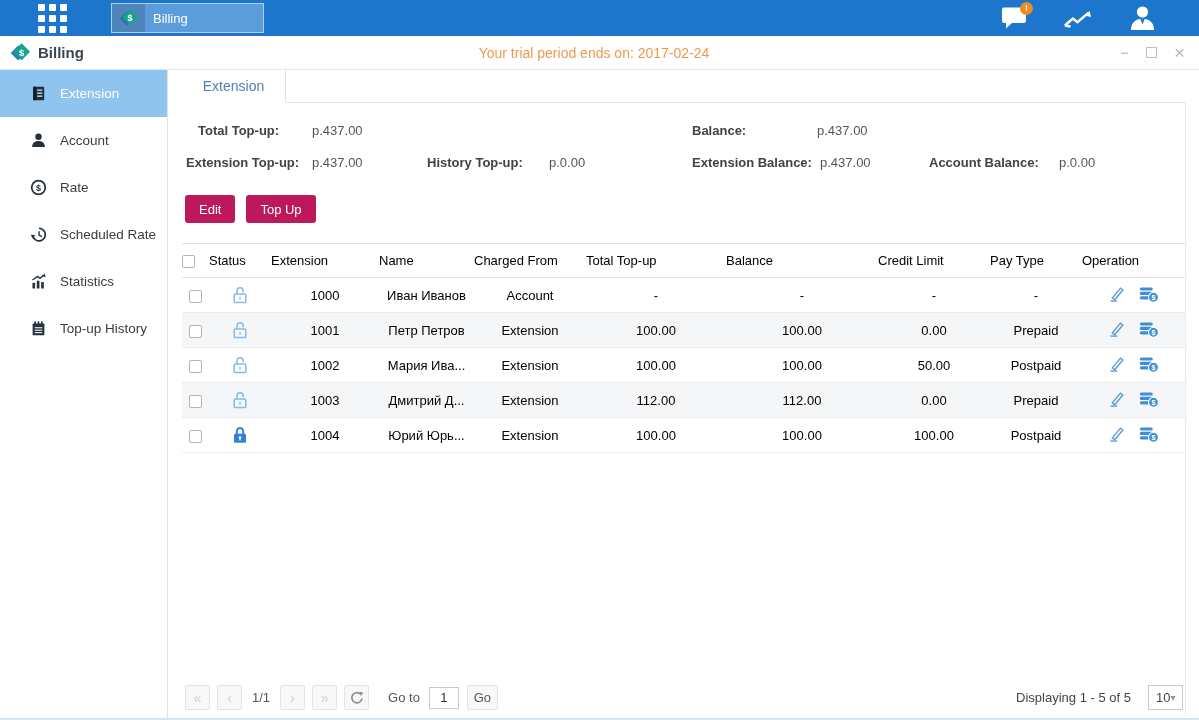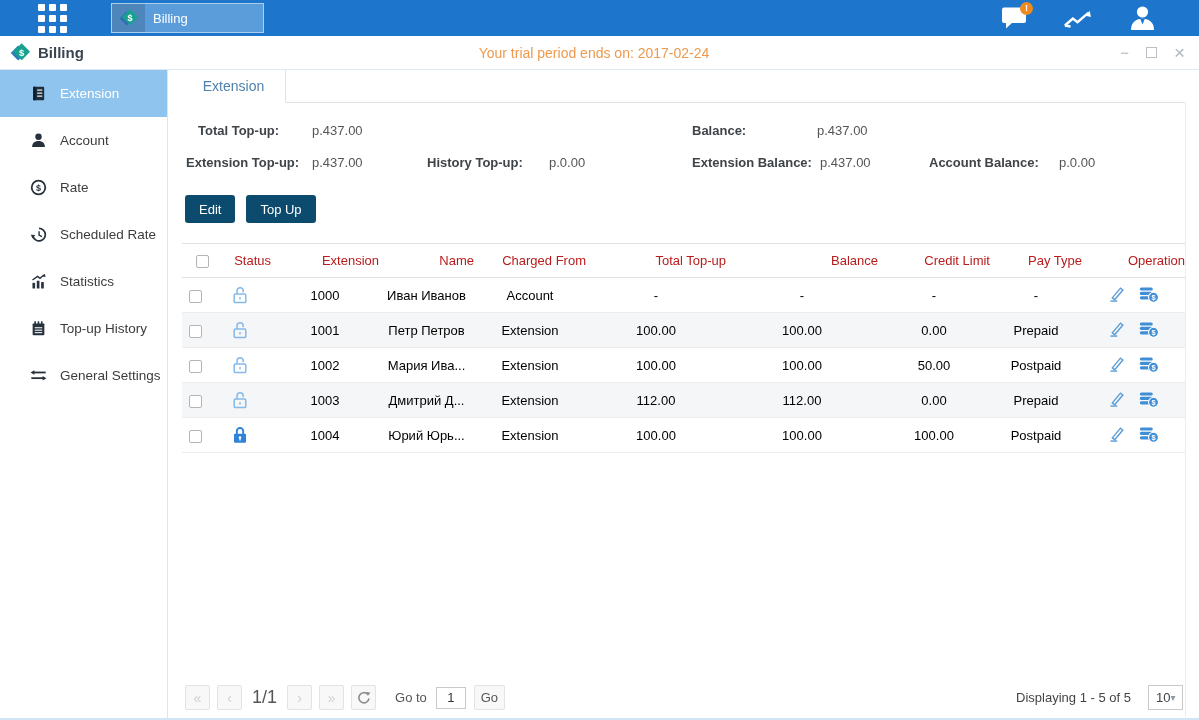--- a/index.html
+++ b/index.html
@@ -39,40 +39,40 @@
   .content::after { content:''; position:absolute; right:13px; top:33px; bottom:4px; width:1px; background:#ececec; }
 
   .tabstrip { height:33px; flex:0 0 33px; border-bottom:1px solid #e2e2e2; display:flex; }
   .tab { width:104px; height:33px; line-height:33px; text-align:center; color:#4f81ae; font-size:14px; background:#fff; border-right:1px solid #e2e2e2; margin-bottom:-1px; border-bottom:1px solid #fff; cursor:pointer; }
 
   .summary { position:relative; margin-top:14px; height:62px; font-size:13px; }
   .summary b { color:#3f4449; position:absolute; }
   .summary span.val { color:#555; position:absolute; }
 
   .actions { margin-top:16px; display:flex; gap:11px; padding-left:3px; }
-  .btn { background:#0c4a6e; color:#fff; border:none; border-radius:3px; height:28px; padding:0 14px; font-size:13px; font-family:inherit; cursor:pointer; }
+  .btn { background:#be185d; color:#fff; border:none; border-radius:3px; height:28px; padding:0 14px; font-size:13px; font-family:inherit; cursor:pointer; }
 
   .table-wrap { margin-top:20px; }
   table { width:100%; border-collapse:collapse; table-layout:fixed; font-size:13px; }
   thead tr { height:34px; border-top:1px solid #e0e0e0; border-bottom:1px solid #e0e0e0; }
-  th { font-weight:normal; color:#b91c1c; text-align:right; }
+  th { font-weight:normal; color:#000000; text-align:left; }
   tbody tr { height:35px; border-bottom:1px solid #ededed; }
   tbody tr:nth-child(even) { background:#f5f6f7; }
   td { text-align:center; color:#000000; overflow:hidden; white-space:nowrap; }
   .cb { display:inline-block; width:13px; height:13px; border:1px solid #b4b4b4; border-radius:2px; background:#fff; vertical-align:middle; cursor:pointer; }
   .lock { display:inline-block; cursor:pointer; }
   .lock svg { vertical-align:middle; }
   .lock .closed { display:none; }
   .lock.locked .closed { display:inline; }
   .ops span { display:inline-block; margin:0 7px; cursor:pointer; vertical-align:middle; }
 
   
   .pager { margin-top:auto; flex:0 0 auto; display:flex; align-items:center; padding:0 2px 10px 3px; }
   .pg-btn { width:25px; height:25px; border:1px solid #e3e3e3; border-radius:2px; background:#f8f8f8; color:#cfcfcf; display:flex; align-items:center; justify-content:center; font-size:14px; margin-right:7px; cursor:pointer; }
-  .pg-info { color:#555; font-size:18px; margin:0 10px 0 3px; }
+  .pg-info { color:#555; font-size:13px; margin:0 10px 0 3px; }
   .goto-label { margin-left:12px; margin-right:9px; color:#555; font-size:13px; }
   .goto-input { width:30px; height:22px; border:1px solid #c9c9c9; text-align:center; font-size:13px; color:#333; font-family:inherit; margin-right:8px; }
   .go-btn { width:31px; color:#555; font-size:13px; }
   .pager-right { margin-left:auto; display:flex; align-items:center; gap:17px; }
   .display-info { color:#444; font-size:13px; }
   .page-size { width:35px; height:25px; border:1px solid #c9c9c9; background:#fff; display:flex; align-items:center; justify-content:space-between; padding:0 7px; color:#444; font-size:13px; cursor:pointer; }
   .caret { color:#8a9aa8; font-size:10px; }
 
   .bottom-strip { position:absolute; left:0; right:0; bottom:0; height:2px; background:#d3e4f2; }
   .defs { position:absolute; width:0; height:0; overflow:hidden; }
@@ -227,29 +227,20 @@
           <rect x="2.8" y="3.6" width="12.4" height="12.6" rx="1" fill="#26313c"></rect>
           <rect x="4.6" y="1.4" width="1.7" height="3.6" fill="#26313c"></rect>
           <rect x="8.1" y="1.4" width="1.7" height="3.6" fill="#26313c"></rect>
           <rect x="11.6" y="1.4" width="1.7" height="3.6" fill="#26313c"></rect>
           <line x1="5" y1="8.2" x2="13" y2="8.2" stroke="#fff" stroke-width="1.1"></line>
           <line x1="5" y1="10.8" x2="13" y2="10.8" stroke="#fff" stroke-width="1.1"></line>
           <line x1="5" y1="13.4" x2="13" y2="13.4" stroke="#fff" stroke-width="1.1"></line>
         </svg>
         <span>Top-up History</span>
       </div>
-      <div class="side-item">
-        <svg width="17" height="17" viewBox="0 0 18 18">
-          <line x1="3.4" y1="5.8" x2="16.6" y2="5.8" stroke="#26313c" stroke-width="1.9"></line>
-          <polygon points="0.6,5.8 4.6,3.4 4.6,8.2" fill="#26313c"></polygon>
-          <line x1="1.4" y1="11.8" x2="14.6" y2="11.8" stroke="#26313c" stroke-width="1.9"></line>
-          <polygon points="17.4,11.8 13.4,9.4 13.4,14.2" fill="#26313c"></polygon>
-        </svg>
-        <span>General Settings</span>
-      </div>
     </div>
 
     <div class="content">
 
       <div class="tabstrip">
         <div class="tab">Extension</div>
       </div>
 
       <div class="summary">
         <b style="left:16px;   top:6px;">Total Top-up:</b>

